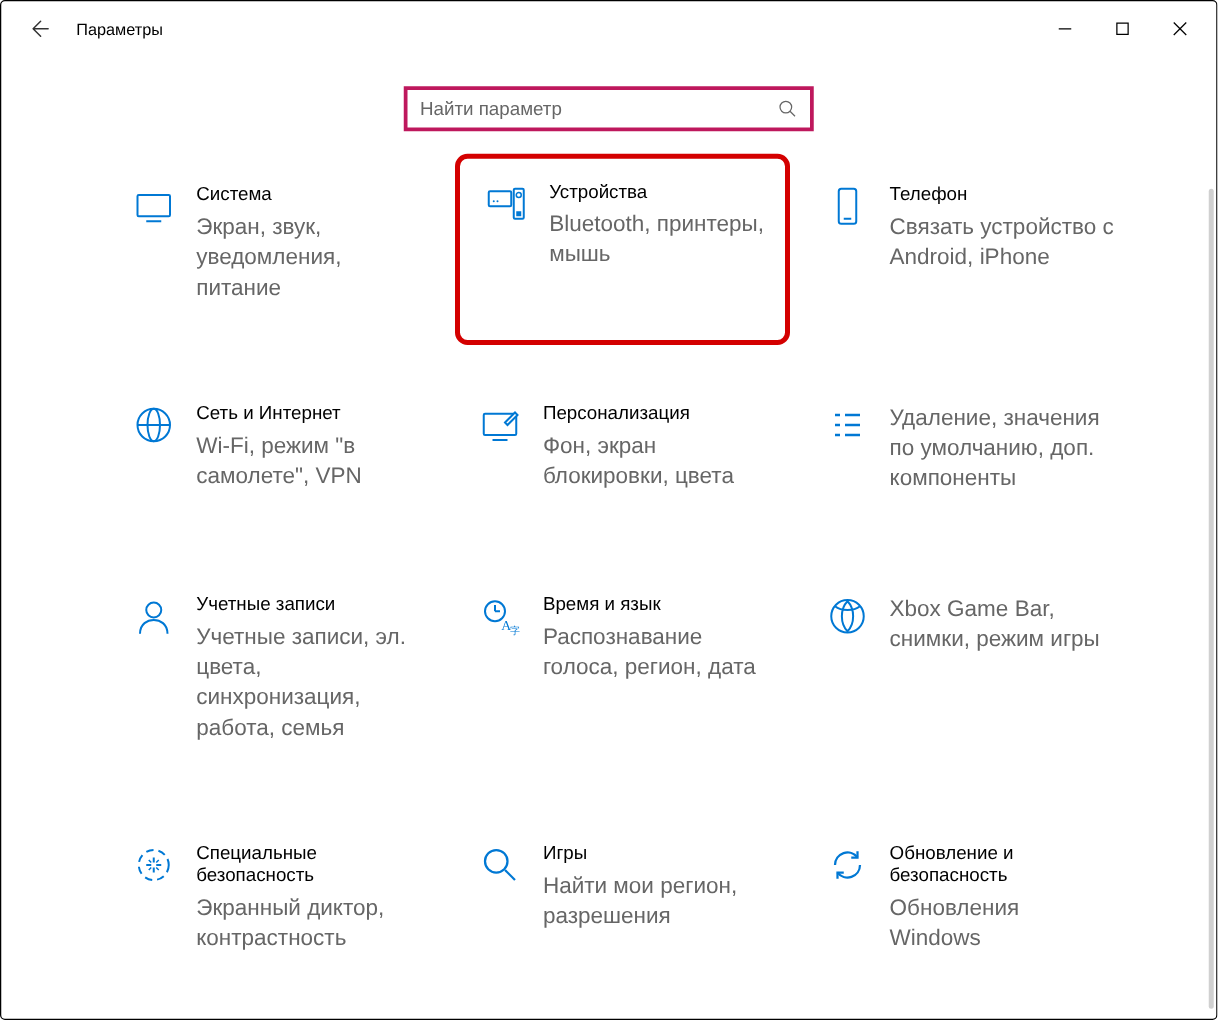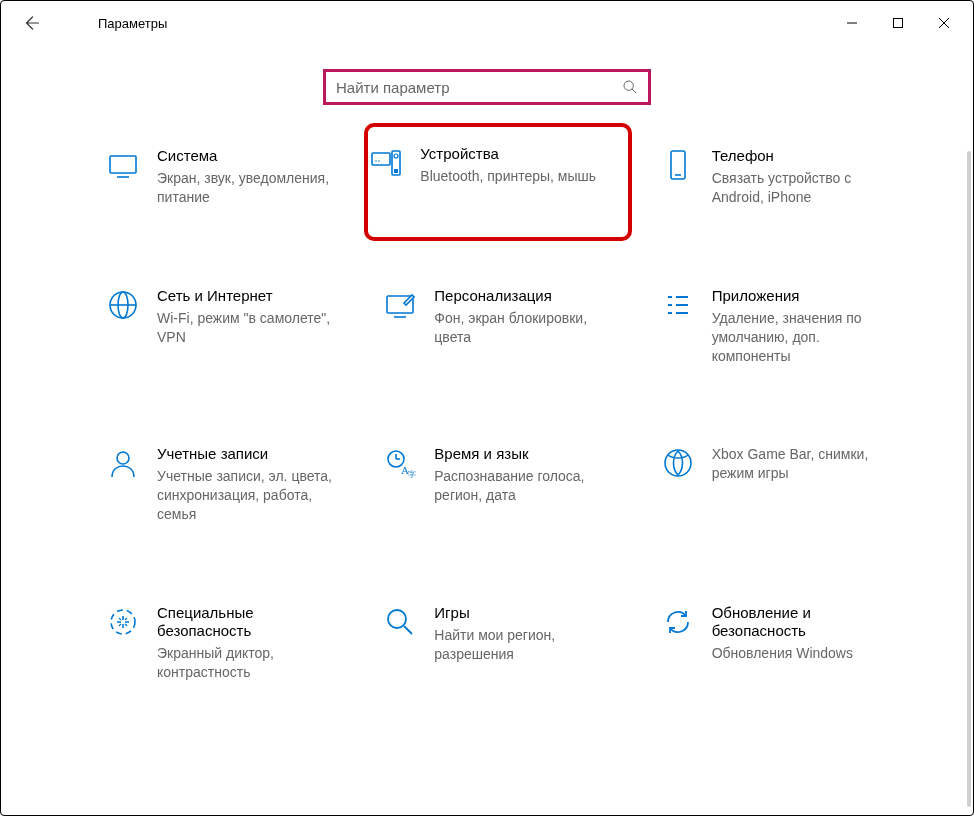--- a/index.html
+++ b/index.html
@@ -1,34 +1,34 @@
 <!DOCTYPE html>
 <html><head>
 <meta charset="utf-8">
 <style>
   * { box-sizing: border-box; margin: 0; padding: 0; }
   html, body { width: 974px; height: 816px; font-family: "Segoe UI", Tahoma, sans-serif; background: #fff; overflow: hidden; }
   .window { width: 974px; height: 816px; border: 1px solid #000; background: #fff; border-radius: 4px; position: relative; }
-  .titlebar { height: 44px; display: flex; align-items: center; padding: 0 6px 0 14px; gap: 37px; }
+  .titlebar { height: 44px; display: flex; align-items: center; padding: 0 6px 0 14px; }
   .back-btn { width: 32px; height: 32px; display: flex; align-items: center; justify-content: center; margin-right: 14px; }
   .title-text { font-size: 13px; color: #000; }
   .window-controls { margin-left: auto; display: flex; }
   .win-ctrl { width: 46px; height: 32px; display: flex; align-items: center; justify-content: center; }
   .search-wrap { display: flex; justify-content: center; padding: 24px 0 36px 0; }
   .search-box { width: 328px; height: 36px; border: 3px solid #be185d; display: flex; align-items: center; padding: 0 10px; background: #fff; }
   .search-box input { flex: 1; border: none; outline: none; font-size: 15px; font-family: inherit; color: #333; background: transparent; }
   .search-box input::placeholder { color: #666; }
   .content { padding: 0 70px 0 100px; }
   .grid { display: grid; grid-template-columns: repeat(3, 1fr); column-gap: 30px; row-gap: 68px; }
   .tile { display: flex; align-items: flex-start; gap: 16px; padding: 6px 4px; position: relative; width: 240px; }
-  .highlight { border: 4px solid #d40000; border-radius: 10px; padding: 18px 14px 28px 0; margin: -18px -14px -28px -14px; width: 268px; }
+  .highlight { border: 4px solid #d40000; border-radius: 10px; padding: 18px 14px 28px 19px; margin: -18px -14px -28px -14px; width: 268px; }
   .ticon { width: 36px; height: 36px; flex-shrink: 0; display: flex; align-items: center; justify-content: center; }
   .ticon svg { width: 32px; height: 32px; }
   .tile-text .t-title { font-size: 15px; color: #000; margin-bottom: 4px; line-height: 1.2; }
-  .tile-text .t-sub { font-size: 14px; color: #666; line-height: 1.35; max-width: 180px; }
+  .tile-text .t-sub { font-size: 18px; color: #666; line-height: 1.35; max-width: 180px; }
   .scroll-track { position: absolute; right: 2px; top: 150px; bottom: 8px; width: 4px; background: #d0d0d0; border-radius: 2px; }
 </style>
 </head>
 <body>
 
 <div class="window">
 
   <div class="titlebar">
     <div class="back-btn">
       <svg viewBox="0 0 24 24" width="18" height="18">
@@ -139,21 +139,20 @@
             <svg viewBox="0 0 32 32">
               <line x1="6" y1="8" x2="10" y2="8" stroke="#0078d4" stroke-width="2"></line>
               <line x1="14" y1="8" x2="26" y2="8" stroke="#0078d4" stroke-width="2"></line>
               <line x1="6" y1="16" x2="10" y2="16" stroke="#0078d4" stroke-width="2"></line>
               <line x1="14" y1="16" x2="26" y2="16" stroke="#0078d4" stroke-width="2"></line>
               <line x1="6" y1="24" x2="10" y2="24" stroke="#0078d4" stroke-width="2"></line>
               <line x1="14" y1="24" x2="26" y2="24" stroke="#0078d4" stroke-width="2"></line>
             </svg>
           </div>
           <div class="tile-text">
-            <div class="t-title">Приложения</div>
             <div class="t-sub">Удаление, значения по умолчанию, доп. компоненты</div>
           </div>
         </div>
         <div class="tile">
           <div class="ticon">
             <svg viewBox="0 0 32 32">
               <circle cx="16" cy="11" r="6" stroke="#0078d4" stroke-width="1.6" fill="none"></circle>
               <path d="M5 30 C5 22 11 19 16 19 C21 19 27 22 27 30" stroke="#0078d4" stroke-width="1.6" fill="none"></path>
             </svg>
           </div>

